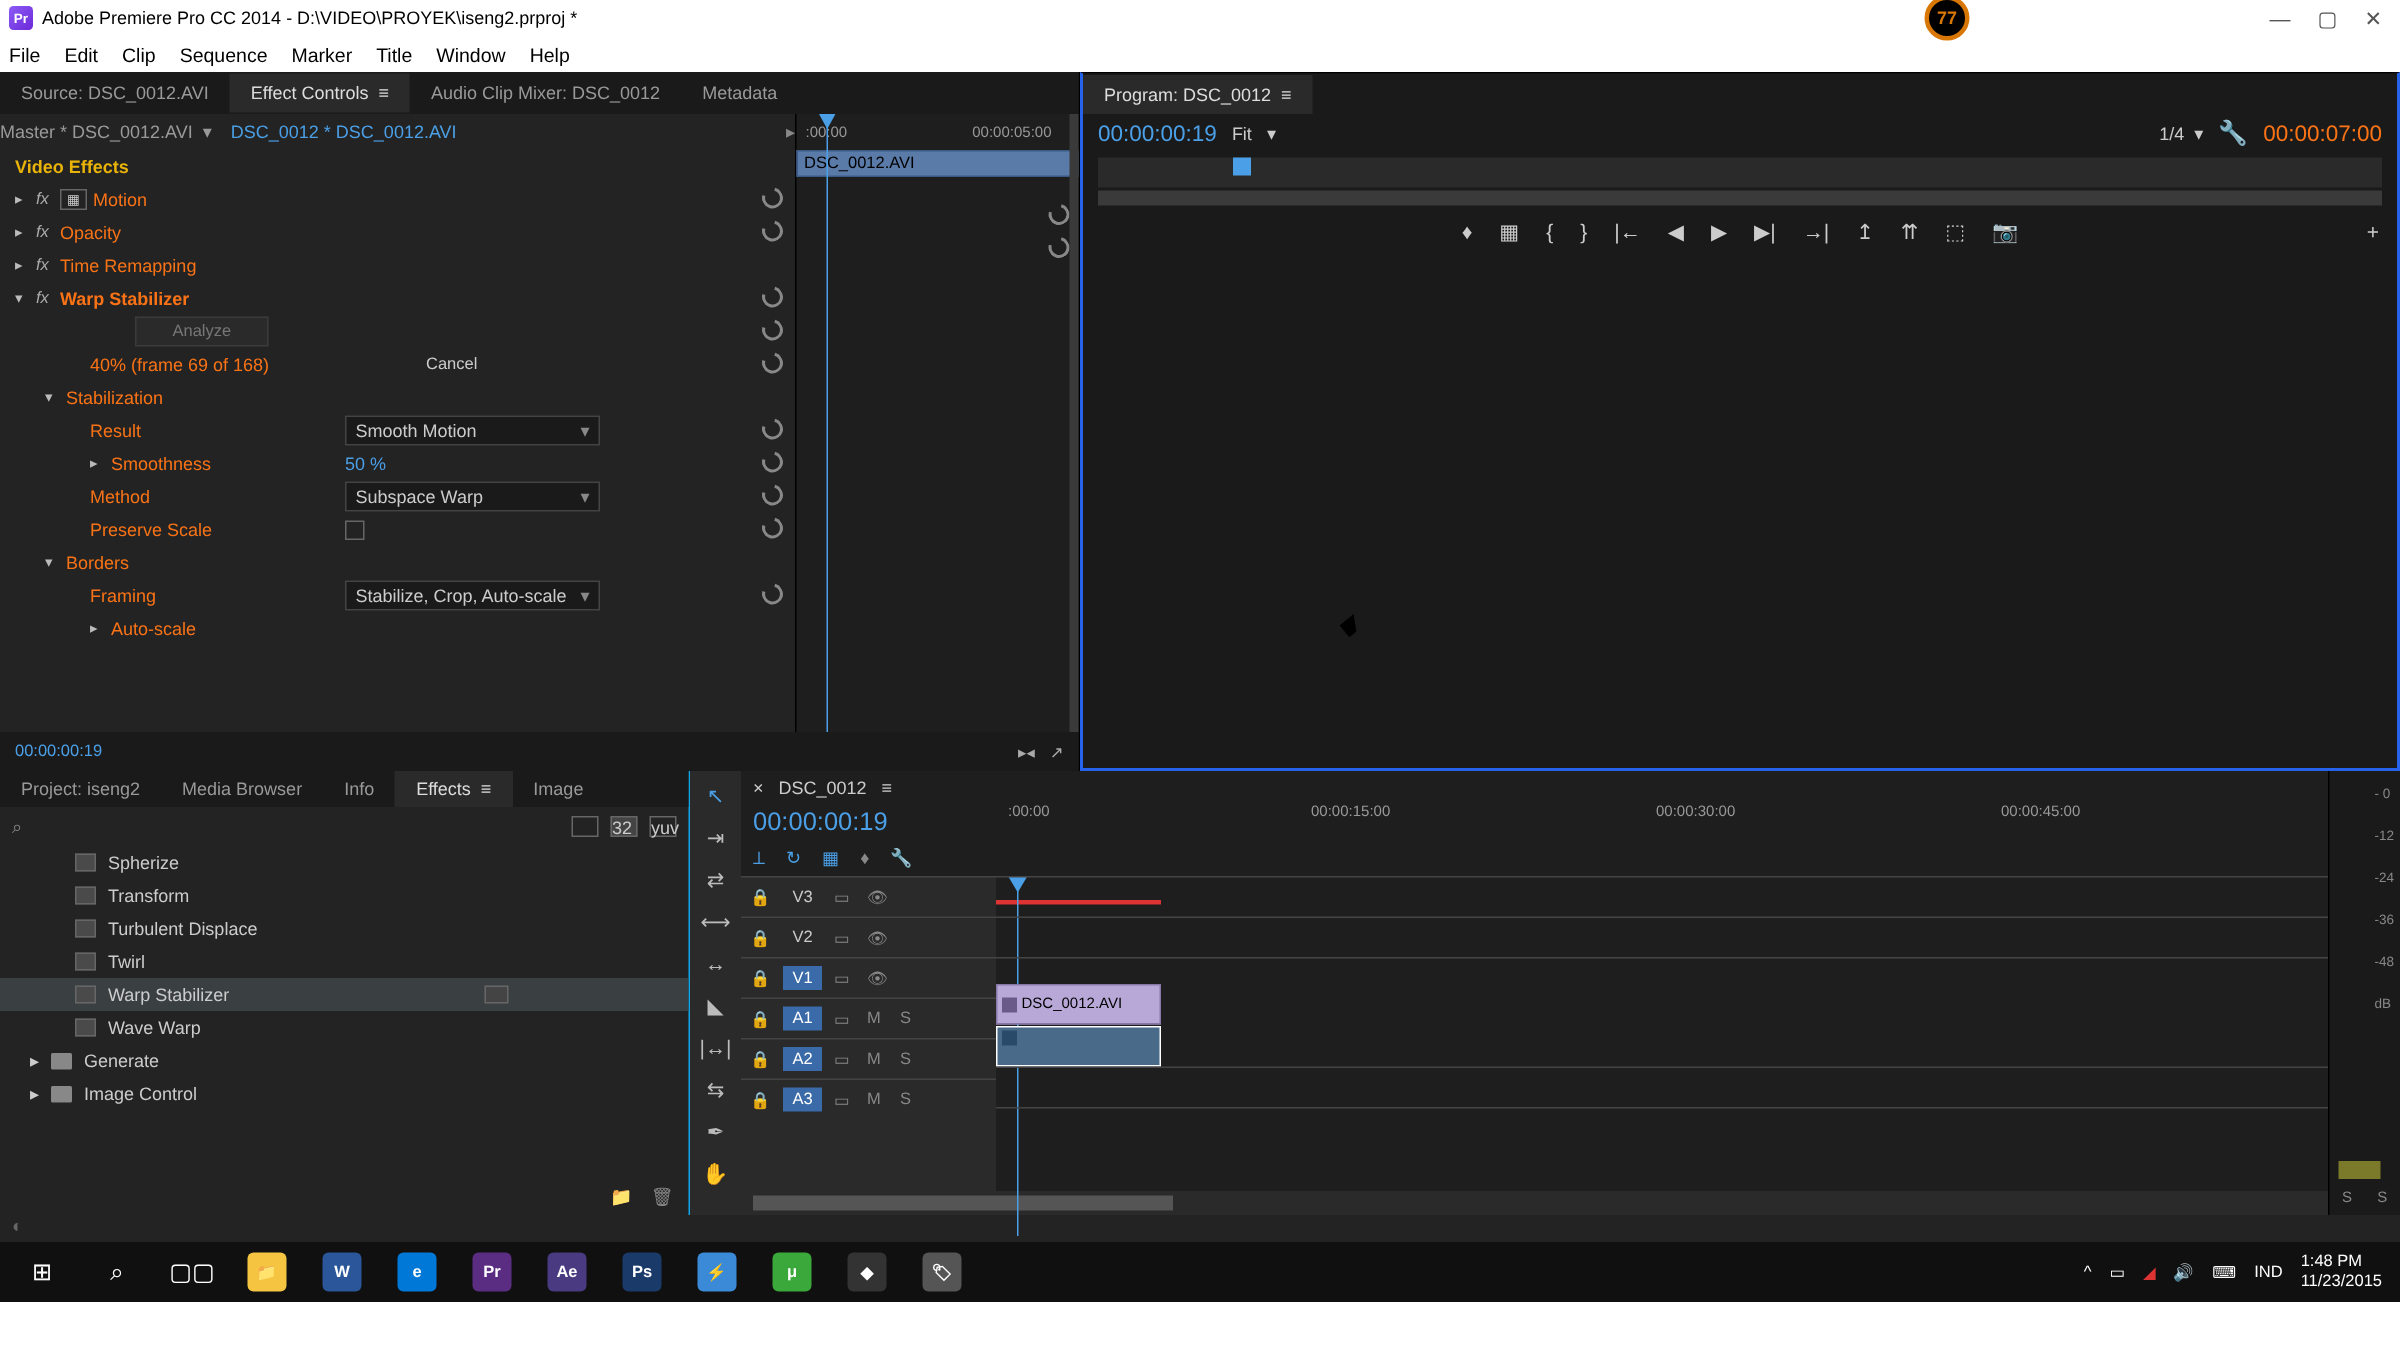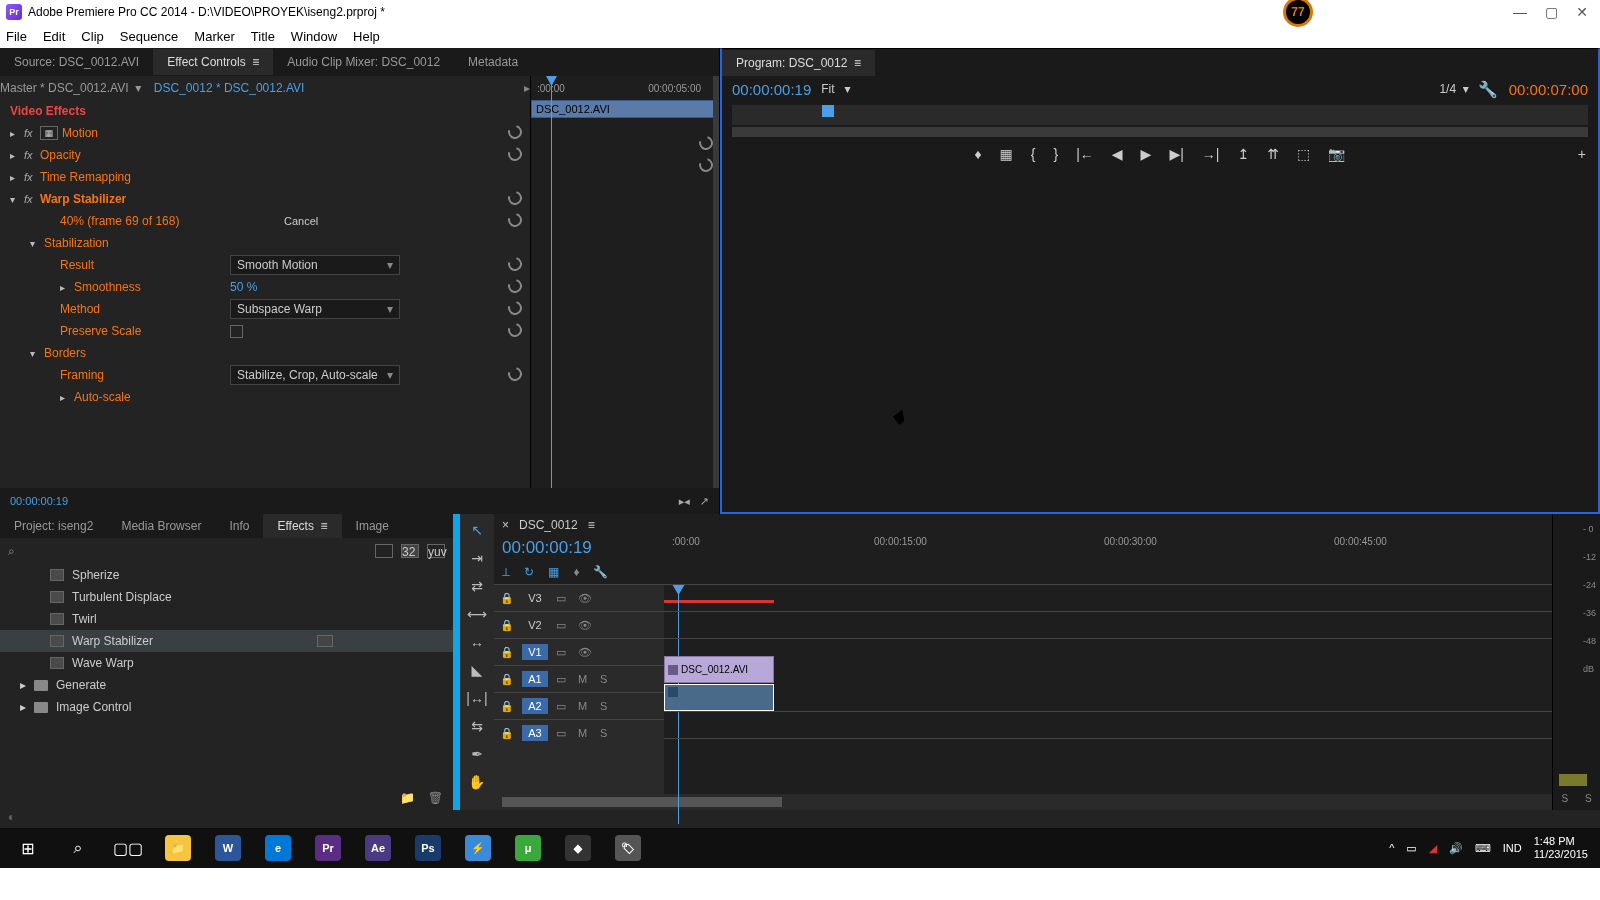--- a/index.html
+++ b/index.html
@@ -31,21 +31,21 @@
 
 
 .ec-body { flex: 1; display: flex; overflow: hidden; }
 .ec-params { width: 530px; background: #232323; overflow: hidden; position: relative; }
 .ec-timeline { flex: 1; background: #1e1e1e; border-left: 1px solid #000; position: relative; }
 
 .ec-header { height: 24px; display: flex; align-items: center; padding: 0 0; color: #999; font-size: 12px; }
 .ec-header .link { color: #4a9fe6; }
 .ec-header .chev { width: 12px; color: #999; }
 
-.ec-section-title { padding: 4px 10px; font-weight: bold; color: #ef4444; }
+.ec-section-title { padding: 4px 10px; font-weight: bold; color: #eab308; }
 .ec-row { height: 22px; display: flex; align-items: center; padding-left: 10px; position: relative; }
 .ec-row .twisty { width: 14px; color: #bbb; font-size: 10px; }
 .ec-row .fx { width: 16px; font-style: italic; color: #aaa; font-size: 11px; }
 .ec-row .fx-box { width: 18px; height: 14px; border: 1px solid #666; margin-right: 4px; display: inline-flex; align-items: center; justify-content: center; font-size: 9px; }
 .ec-row .label { flex: 1; color: #f97316; }
 .ec-row .value { width: 170px; color: #4a9fe6; }
 .ec-row .dd { width: 170px; color: #ccc; background: #1a1a1a; border: 1px solid #444; padding: 2px 6px; display: flex; justify-content: space-between; align-items: center; }
 .ec-row .reset { position: absolute; right: 8px; color: #888; }
 .indent1 { padding-left: 30px; }
 .indent2 { padding-left: 60px; }
@@ -76,21 +76,21 @@
 .prog-controls .spacer { flex: 1; }
 .prog-controls .tc-right { color: #f97316; font-size: 15px; }
 .prog-ruler { height: 20px; background: #2a2a2a; position: relative; margin: 4px 10px 0; }
 .prog-ruler .ph { position: absolute; top: 0; left: 90px; width: 12px; height: 12px; background: #4a9fe6; }
 .prog-scrubbar { height: 10px; background: #3a3a3a; margin: 2px 10px; }
 .prog-buttons { height: 30px; display: flex; align-items: center; justify-content: center; gap: 18px; color: #ccc; font-size: 14px; position: relative; }
 .prog-buttons .addbtn { position: absolute; right: 12px; }
 
 
 .bottomrow { flex: 1; display: flex; background: #1a1a1a; }
-.projpanel { width: 460px; background: #232323; display: flex; flex-direction: column; border-right: 7px solid #0ea5e9; }
+.projpanel { width: 460px; background: #232323; display: flex; flex-direction: column; border-right: 1px solid #0ea5e9; }
 .toolpanel { width: 34px; background: #2a2a2a; display: flex; flex-direction: column; align-items: center; gap: 8px; padding-top: 6px; }
 .timelinepanel { flex: 1; background: #1e1e1e; display: flex; flex-direction: column; }
 .audiometer { width: 48px; background: #1a1a1a; border-left: 1px solid #000; position: relative; }
 
 .proj-tabs { height: 24px; display: flex; align-items: center; background: #1a1a1a; overflow: hidden; }
 .proj-search { height: 26px; display: flex; align-items: center; padding: 0 8px; gap: 8px; }
 .proj-search .mag { color: #888; }
 
 .effect-list { flex: 1; overflow: hidden; }
 .eff-item { height: 22px; display: flex; align-items: center; padding-left: 50px; gap: 8px; color: #ccc; }
@@ -208,20 +208,24 @@
               <span class="fx">fx</span>
               <span class="label">Time Remapping</span>
             </div>
           <div class="ec-row">
               <span class="twisty">▾</span>
               <span class="fx">fx</span>
               <span class="label" style="font-weight:bold">Warp Stabilizer</span>
               <span class="reset"><span class="reset-arc"></span></span>
             </div>
 
+          <div class="ec-row indent3">
+              <span class="analyze-btn">Analyze</span>
+              <span class="reset"><span class="reset-arc"></span></span>
+            </div>
           <div class="ec-row indent2">
               <span class="label" style="flex:0 0 200px">40% (frame 69 of 168)</span>
               <span class="cancel-btn">Cancel</span>
               <span class="reset"><span class="reset-arc"></span></span>
             </div>
 
           <div class="ec-row indent1">
               <span class="twisty">▾</span>
               <span class="label">Stabilization</span>
             </div>
@@ -342,20 +346,24 @@
         <span style="width:18px;height:14px;border:1px solid #666;background:#444">32</span>
         <span style="width:18px;height:14px;border:1px solid #666">yuv</span>
       </div>
       <div class="effect-list">
         <div class="eff-item">
             <span class="icon-box"></span>
             <span>Spherize</span>
           </div>
         <div class="eff-item">
             <span class="icon-box"></span>
+            <span>Transform</span>
+          </div>
+        <div class="eff-item">
+            <span class="icon-box"></span>
             <span>Turbulent Displace</span>
           </div>
         <div class="eff-item">
             <span class="icon-box"></span>
             <span>Twirl</span>
           </div>
         <div class="eff-item sel">
             <span class="icon-box"></span>
             <span>Warp Stabilizer</span>
             <span style="margin-left:auto;margin-right:120px;width:16px;height:12px;border:1px solid #666;background:#444"></span>

